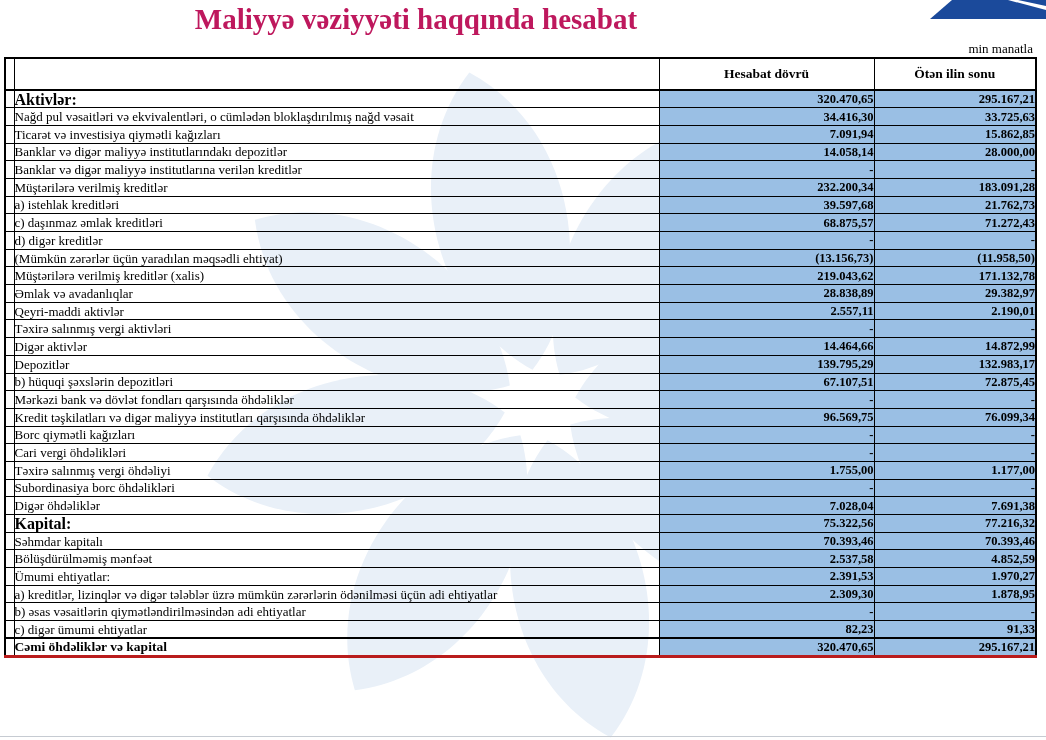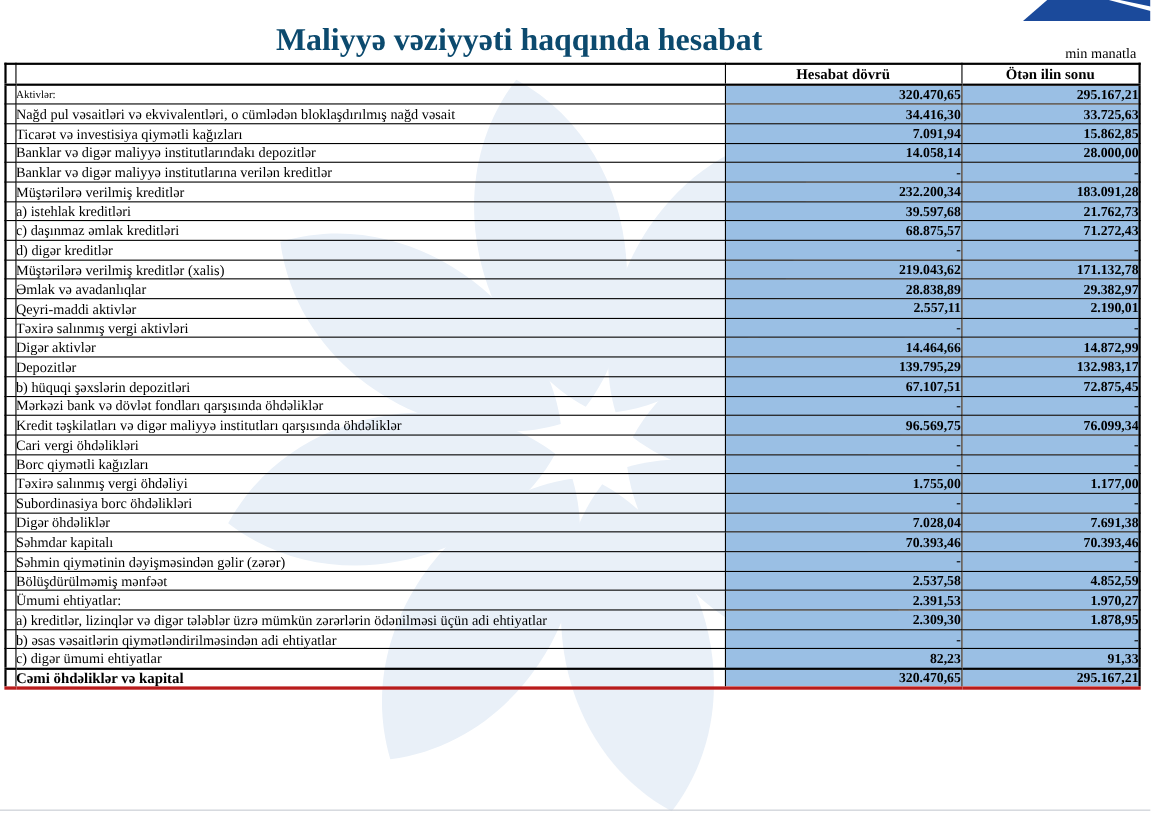--- a/index.html
+++ b/index.html
@@ -6,53 +6,53 @@
   body{
     width:1046px;height:740px;position:relative;overflow:hidden;
     background:#ffffff;font-family:"Liberation Serif",serif;color:#000;
   }
   
   .watermark{position:absolute;left:190px;top:55px;z-index:0;pointer-events:none;}
   
   .corner-logo{position:absolute;left:926px;top:0;z-index:3;}
   
   .title{
-    position:absolute;top:0;left:0;width:832px;margin:17px;z-index:2;
-    text-align:center;font-size:29px;line-height:38px;font-weight:bold;color:#0c4a6e;padding-left:39px;
+    position:absolute;top:0;left:0;width:832px;margin:0;z-index:2;
+    text-align:center;font-size:29px;line-height:38px;font-weight:bold;color:#be185d;
   }
   
   .unit-note{
     position:absolute;top:41px;right:13px;z-index:2;
     font-size:13px;font-weight:normal;
   }
   
   table.fin{
     position:absolute;left:4px;top:57px;width:1031px;z-index:1;
     border-collapse:collapse;table-layout:fixed;
     border:2px solid #000;
   }
   table.fin th,table.fin td{
     border:1px solid #000;padding:0;overflow:hidden;white-space:nowrap;
     vertical-align:middle;
   }
-  table.fin thead tr{height:19px;font-family:Liberation Serif, serif;}
+  table.fin thead tr{height:32px;font-family:Liberation Serif, serif;}
   table.fin thead th{
     border-bottom:2px solid #000;
     font-size:13.5px;font-weight:bold;text-align:center;background:transparent;
   }
   table.fin tbody tr{height:17.7px;}
   td.sp{background:transparent;}
   td.lbl{
     text-align:left;padding:0 2px 0 5px;font-size:13px;line-height:15px;background:transparent;
   }
   td.val{
     text-align:right;padding:0 5px 0 2px;font-size:12.5px;line-height:14px;
     font-weight:bold;background:#9abfe4;
   }
-  tr.bold td.lbl{font-weight:normal;font-size:10px;}
+  tr.bold td.lbl{font-weight:bold;font-size:16px;}
   tr.total td{border-top:2px solid #000;border-bottom:3px solid #b91c1c;}
   tr.total td.lbl{font-weight:bold;font-size:13.5px;}
   
   .page-bottom-line{
     position:absolute;left:0;top:736px;width:1046px;height:1px;
     background:#c6cbd2;z-index:2;
   }
 </style>
 </head>
 <body>
@@ -144,20 +144,26 @@
         <td class="val">71.272,43</td>
       </tr>
       <tr>
         <td class="sp"></td>
         <td class="lbl">d) digər kreditlər</td>
         <td class="val">-</td>
         <td class="val">-</td>
       </tr>
       <tr>
         <td class="sp"></td>
+        <td class="lbl">(Mümkün zərərlər üçün yaradılan məqsədli ehtiyat)</td>
+        <td class="val">(13.156,73)</td>
+        <td class="val">(11.958,50)</td>
+      </tr>
+      <tr>
+        <td class="sp"></td>
         <td class="lbl">Müştərilərə verilmiş kreditlər (xalis)</td>
         <td class="val">219.043,62</td>
         <td class="val">171.132,78</td>
       </tr>
       <tr>
         <td class="sp"></td>
         <td class="lbl">Əmlak və avadanlıqlar</td>
         <td class="val">28.838,89</td>
         <td class="val">29.382,97</td>
       </tr>
@@ -198,27 +204,27 @@
         <td class="val">-</td>
       </tr>
       <tr>
         <td class="sp"></td>
         <td class="lbl">Kredit təşkilatları və digər maliyyə institutları qarşısında öhdəliklər</td>
         <td class="val">96.569,75</td>
         <td class="val">76.099,34</td>
       </tr>
       <tr>
         <td class="sp"></td>
+        <td class="lbl">Borc qiymətli kağızları</td>
+        <td class="val">-</td>
+        <td class="val">-</td>
+      </tr>
+      <tr>
+        <td class="sp"></td>
         <td class="lbl">Cari vergi öhdəlikləri</td>
-        <td class="val">-</td>
-        <td class="val">-</td>
-      </tr>
-      <tr>
-        <td class="sp"></td>
-        <td class="lbl">Borc qiymətli kağızları</td>
         <td class="val">-</td>
         <td class="val">-</td>
       </tr>
       <tr>
         <td class="sp"></td>
         <td class="lbl">Təxirə salınmış vergi öhdəliyi</td>
         <td class="val">1.755,00</td>
         <td class="val">1.177,00</td>
       </tr>
       <tr>
@@ -226,34 +232,34 @@
         <td class="lbl">Subordinasiya borc öhdəlikləri</td>
         <td class="val">-</td>
         <td class="val">-</td>
       </tr>
       <tr>
         <td class="sp"></td>
         <td class="lbl">Digər öhdəliklər</td>
         <td class="val">7.028,04</td>
         <td class="val">7.691,38</td>
       </tr>
+      <tr class="bold">
+        <td class="sp"></td>
+        <td class="lbl">Kapital:</td>
+        <td class="val">75.322,56</td>
+        <td class="val">77.216,32</td>
+      </tr>
       <tr>
         <td class="sp"></td>
         <td class="lbl">Səhmdar kapitalı</td>
         <td class="val">70.393,46</td>
         <td class="val">70.393,46</td>
       </tr>
       <tr>
         <td class="sp"></td>
-        <td class="lbl">Səhmin qiymətinin dəyişməsindən gəlir (zərər)</td>
-        <td class="val">-</td>
-        <td class="val">-</td>
-      </tr>
-      <tr>
-        <td class="sp"></td>
         <td class="lbl">Bölüşdürülməmiş mənfəət</td>
         <td class="val">2.537,58</td>
         <td class="val">4.852,59</td>
       </tr>
       <tr>
         <td class="sp"></td>
         <td class="lbl">Ümumi ehtiyatlar:</td>
         <td class="val">2.391,53</td>
         <td class="val">1.970,27</td>
       </tr>

